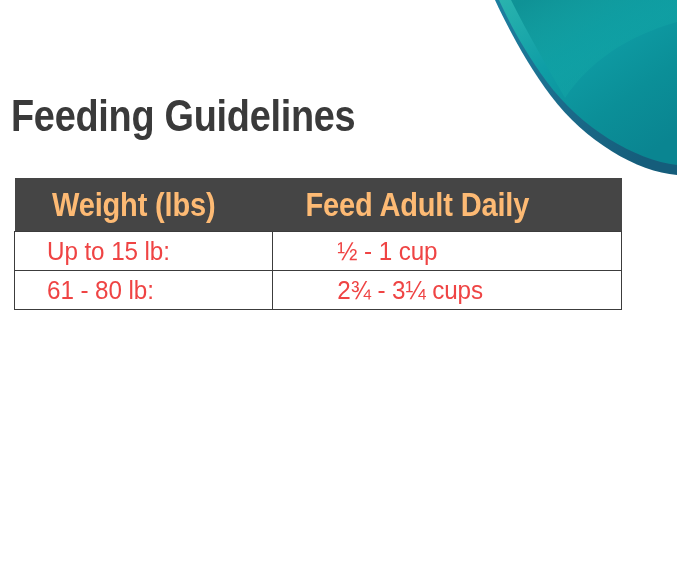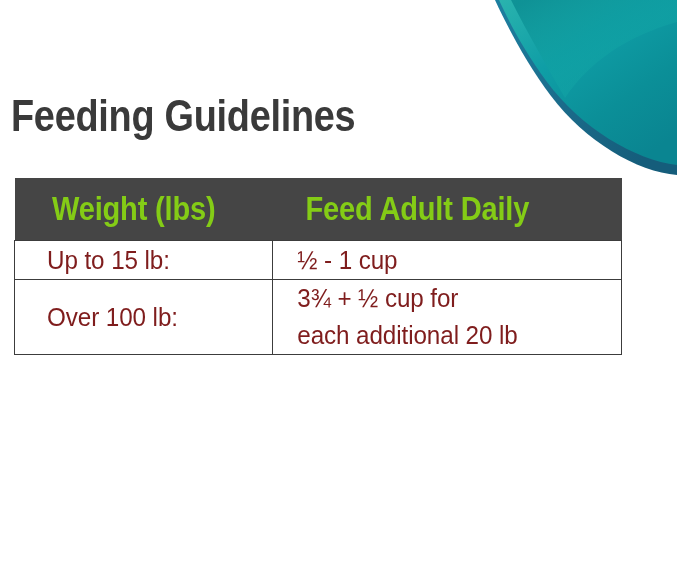--- a/index.html
+++ b/index.html
@@ -49,22 +49,22 @@
     top: 178px;
     width: 607px;
     border-collapse: collapse;
     table-layout: fixed;
   }
   #feeding-table col.col-weight { width: 258px; }
   #feeding-table col.col-feed   { width: 349px; }
 
   #feeding-table thead th {
     background: #454545;
-    color: #84cc16;
-    height: 62px;
+    color: #fdba74;
+    height: 53px;
     padding: 0;
     border: none;
     text-align: left;
     vertical-align: middle;
   }
   .th-inner {
     display: block;
     font-family: "Liberation Sans Narrow", "Liberation Sans", sans-serif;
     font-weight: bold;
     font-size: 33px;
@@ -75,27 +75,27 @@
     white-space: nowrap;
   }
   th.header-weight .th-inner { padding-left: 42px; }
   th.header-feed   .th-inner { padding-left: 37px; }
 
   #feeding-table tbody td {
     border: 1px solid #3c3c3c;
     border-top: none;
     padding: 0;
     height: 38px;
-    color: #7f1d1d;
+    color: #ef4444;
     vertical-align: middle;
     background: #ffffff;
   }
   #feeding-table tbody tr:first-child td { border-top: 1px solid #3c3c3c; }
   #feeding-table tbody td.cell-weight { border-left: 1px solid #3c3c3c; }
-  #feeding-table tbody td.cell-feed { border-right: 1px solid #3c3c3c; }
+  #feeding-table tbody td.cell-feed { border-right: 1px solid #3c3c3c; padding-left: 40px; }
 
   .cell-inner {
     display: block;
     font-family: "Liberation Sans", sans-serif;
     font-weight: normal;
     font-size: 25px;
     line-height: 30px;
     letter-spacing: -0.1px;
     transform: scaleX(0.97);
     transform-origin: left center;
@@ -156,23 +156,22 @@
   </thead>
   <tbody>
     <tr>
       <td class="cell-weight">
         <span class="cell-inner">Up to 15 lb:</span>
       </td>
       <td class="cell-feed">
         <span class="cell-inner">½ - 1 cup</span>
       </td>
     </tr>
-    <tr class="row-last">
+    <tr>
       <td class="cell-weight">
-        <span class="cell-inner">Over 100 lb:</span>
+        <span class="cell-inner">61 - 80 lb:</span>
       </td>
       <td class="cell-feed">
-        <span class="cell-inner">3¾ + ½ cup for
-each additional 20 lb</span>
+        <span class="cell-inner">2¾ - 3¼ cups</span>
       </td>
     </tr>
   </tbody>
 </table>
 
 </body></html>

